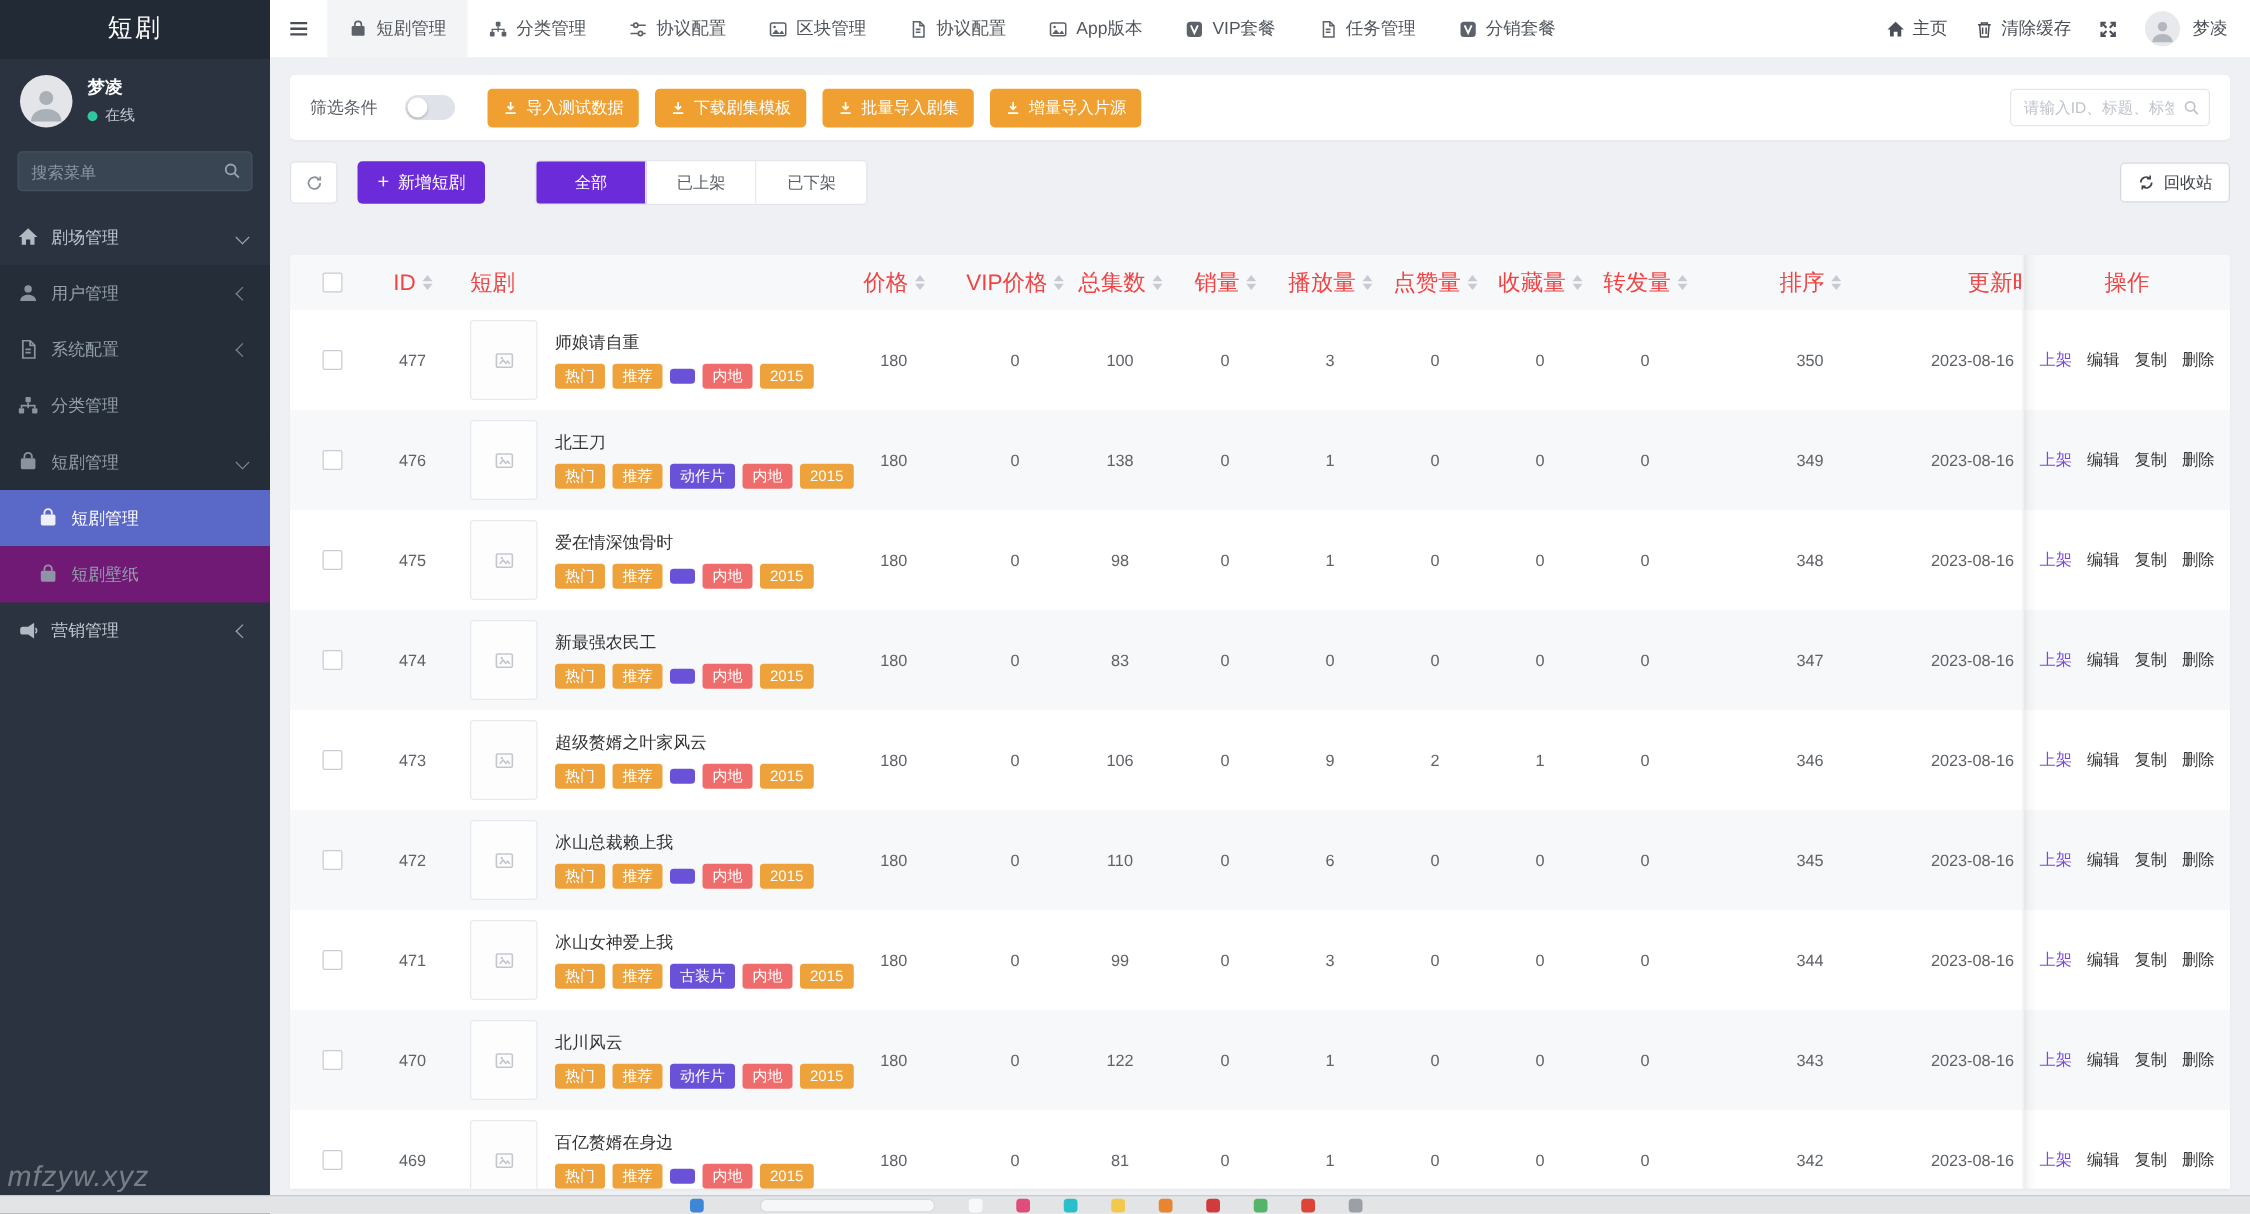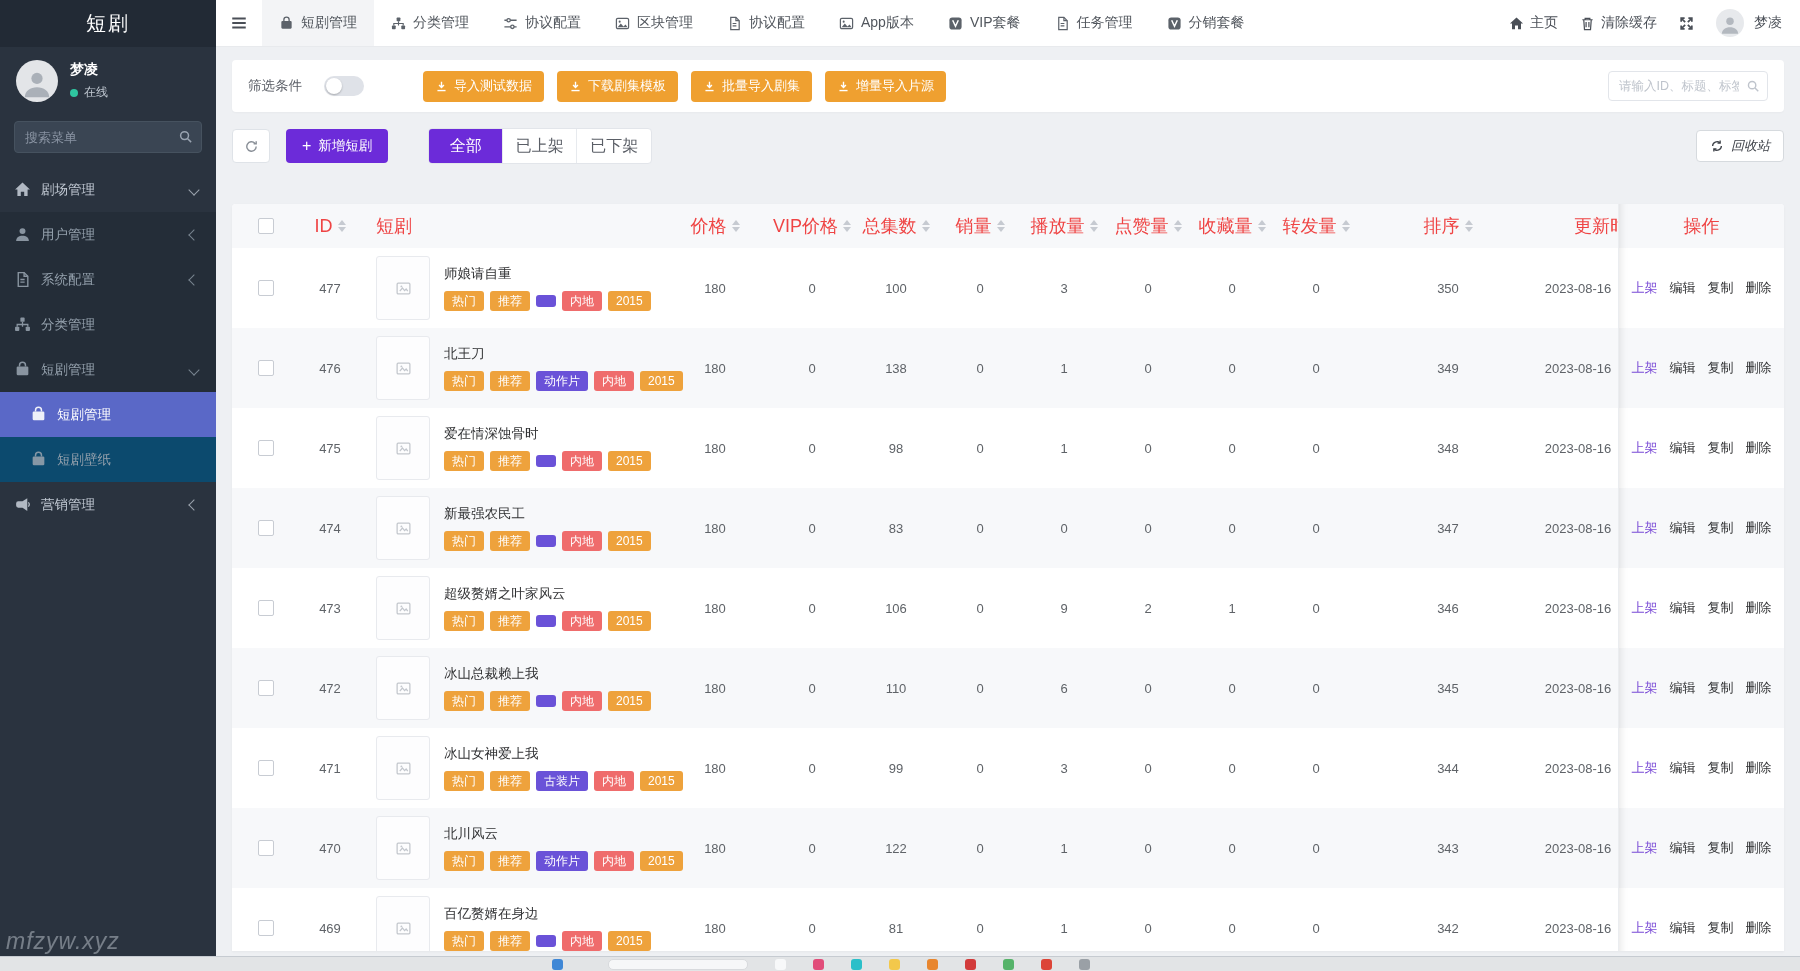--- a/index.html
+++ b/index.html
@@ -18,21 +18,21 @@
   .menu-search{position:relative;margin:6px 14px 14px;}
   .menu-search input{width:100%;box-sizing:border-box;height:32px;background:#3a4553;border:1px solid #46525f;border-radius:4px;
     color:#cfd6de;font-size:13px;padding:0 30px 0 10px;outline:none;font-family:inherit;}
   .menu-search input::placeholder{color:#8a94a3;}
   .menu-search .msi{position:absolute;right:9px;top:8px;width:15px;height:15px;color:#9aa4b1;cursor:pointer;}
   .mitem{display:flex;align-items:center;height:45px;color:#c0c8d2;font-size:13.5px;cursor:pointer;padding:0 14px;position:relative;}
   .mitem .micon{width:17px;height:17px;margin-right:10px;flex:0 0 auto;opacity:.9;}
   .mitem .micon svg{width:100%;height:100%;}
   .mitem .mlabel{flex:1;}
   .mitem.lvl2{background:#242d38;color:#94a0ac;}
-  .mitem.lvl3{background:#0c4a6e;padding-left:30px;color:#94a0ac;}
+  .mitem.lvl3{background:#701a75;padding-left:30px;color:#94a0ac;}
   .mitem.active{background:#5a68c7;color:#fff;}
   .chev{width:7px;height:7px;border-right:1.6px solid currentColor;border-bottom:1.6px solid currentColor;margin-right:4px;opacity:.75;}
   .chev.left{transform:rotate(135deg);}
   .chev.down{transform:rotate(45deg);}
   .watermark{position:absolute;left:6px;bottom:16px;font-size:23px;font-style:italic;color:rgba(225,231,238,.42);letter-spacing:1px;z-index:5;}
   
   .topnav{position:absolute;left:216px;top:0;width:1584px;height:47px;background:#fff;border-bottom:1px solid #e8eaed;
     display:flex;align-items:stretch;box-sizing:border-box;}
   .hamburger{width:46px;display:flex;align-items:center;justify-content:center;color:#4a4f57;cursor:pointer;}
   .hamburger svg{width:18px;height:18px;}
@@ -48,42 +48,42 @@
   .nav-avatar{width:28px;height:28px;border-radius:50%;background:#e7e9ec;color:#b3b8bf;display:flex;align-items:center;justify-content:center;overflow:hidden;cursor:pointer;}
   .nav-avatar svg{width:20px;height:20px;margin-top:4px;}
   .nav-user{font-size:14px;color:#4a4f57;cursor:pointer;margin-left:-12px;}
   
   .content{position:absolute;left:216px;top:47px;width:1584px;height:924px;}
   .filter-card{position:absolute;left:16px;top:13px;width:1552px;height:52px;background:#fff;border-radius:4px;
     display:flex;align-items:center;padding:0 16px;box-sizing:border-box;box-shadow:0 1px 2px rgba(0,0,0,.03);}
   .filter-label{font-size:13.5px;color:#5a5e66;margin-right:22px;}
   .toggle{width:40px;height:20px;border-radius:10px;background:#dfe2e8;position:relative;cursor:pointer;margin-right:26px;flex:0 0 auto;}
   .toggle .knob{position:absolute;left:2px;top:2px;width:16px;height:16px;border-radius:50%;background:#fff;box-shadow:0 1px 2px rgba(0,0,0,.25);}
-  .obtns{display:flex;gap:13px;margin-left:33px;}
+  .obtns{display:flex;gap:13px;}
   .obtn{display:flex;align-items:center;gap:6px;height:31px;padding:0 12px;background:#efa030;color:#fff;font-size:13px;
     border:none;border-radius:4px;cursor:pointer;font-family:inherit;}
   .obtn svg{width:13px;height:13px;}
   .search-box{margin-left:auto;position:relative;}
   .search-box input{width:160px;height:30px;border:1px solid #e2e5ea;border-radius:4px;font-size:12.5px;color:#606266;
     padding:0 28px 0 10px;outline:none;box-sizing:border-box;font-family:inherit;}
   .search-box input::placeholder{color:#bfc4cc;}
   .search-box .ssi{position:absolute;right:8px;top:8px;width:14px;height:14px;color:#bfc4cc;cursor:pointer;}
   .toolbar{position:absolute;left:16px;top:81px;width:1552px;height:36px;display:flex;align-items:center;}
   .refresh-btn{width:38px;height:34px;background:#fff;border:1px solid #dfe3e8;border-radius:4px;color:#8a9098;
     display:flex;align-items:center;justify-content:center;cursor:pointer;}
   .refresh-btn svg{width:15px;height:15px;}
   .add-btn{margin-left:16px;height:34px;padding:0 16px;background:#6c2bd9;border:none;border-radius:4px;color:#fff;
     font-size:13.5px;display:flex;align-items:center;gap:7px;cursor:pointer;font-family:inherit;}
   .add-btn .plus{font-size:16px;line-height:1;}
   .seg{margin-left:40px;display:flex;border:1px solid #e2e5ea;border-radius:4px;overflow:hidden;background:#fff;}
-  .seg .stab{width:74px;height:34px;line-height:34px;text-align:center;font-size:16px;color:#5a5e66;cursor:pointer;border-right:1px solid #e7eaee;box-sizing:border-box;}
+  .seg .stab{width:88px;height:34px;line-height:34px;text-align:center;font-size:13px;color:#5a5e66;cursor:pointer;border-right:1px solid #e7eaee;box-sizing:border-box;}
   .seg .stab:last-child{border-right:none;}
   .seg .stab.active{background:#6c2bd9;color:#fff;}
   .recycle-btn{margin-left:auto;height:32px;padding:0 13px;background:#fff;border:1px solid #d6dade;border-radius:4px;
-    display:flex;align-items:center;gap:7px;font-size:13px;color:#3d4148;cursor:pointer;font-family:inherit;font-style:italic;}
+    display:flex;align-items:center;gap:7px;font-size:13px;color:#3d4148;cursor:pointer;font-family:inherit;}
   .recycle-btn svg{width:14px;height:14px;}
   
   .table-card{position:absolute;left:16px;top:157px;width:1552px;height:747px;background:#fff;border-radius:4px 4px 0 0;
     overflow:hidden;box-shadow:0 1px 3px rgba(0,0,0,.04);}
   .tr{display:flex;align-items:center;height:80px;position:relative;}
   .thead .tr{height:44px;background:#f7f8fa;}
   .tbody .tr:nth-child(even){background:#f7f8fa;}
   .cell{display:flex;align-items:center;justify-content:center;height:100%;box-sizing:border-box;font-size:13px;color:#5f6368;flex:0 0 auto;}
   .thead .cell{color:#ef4444;font-size:18px;}
   .c-select{justify-content:flex-start;padding-left:26px;}

